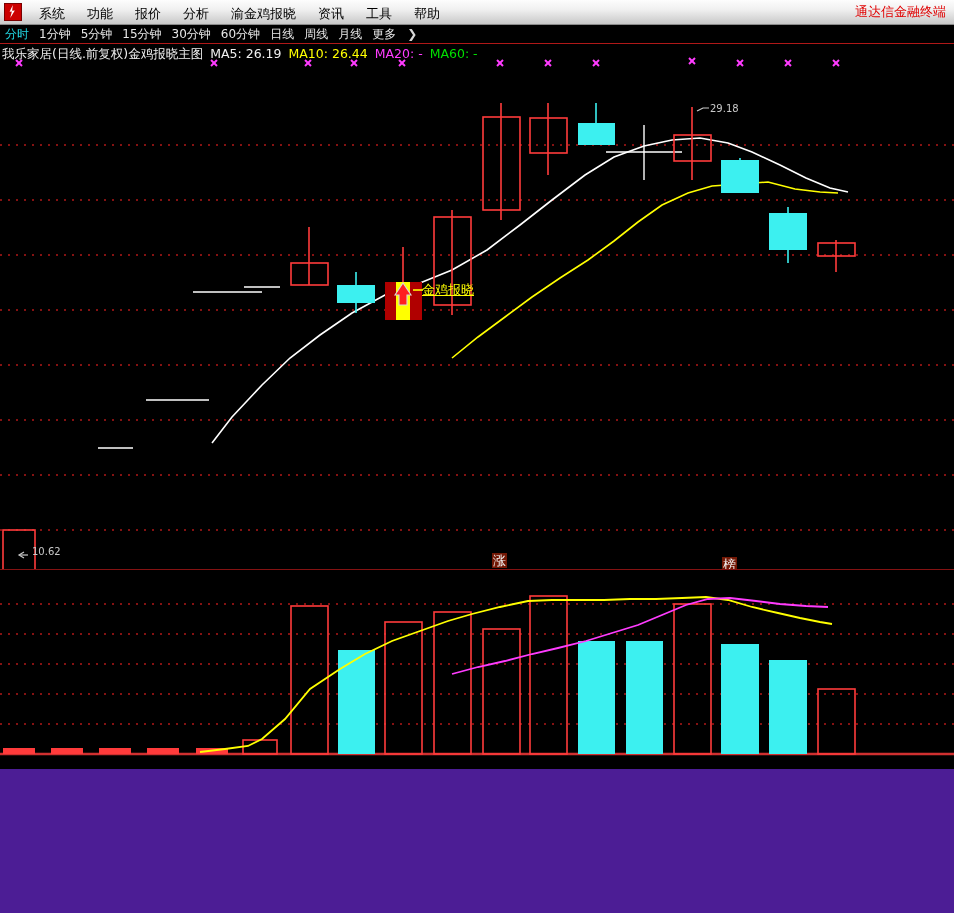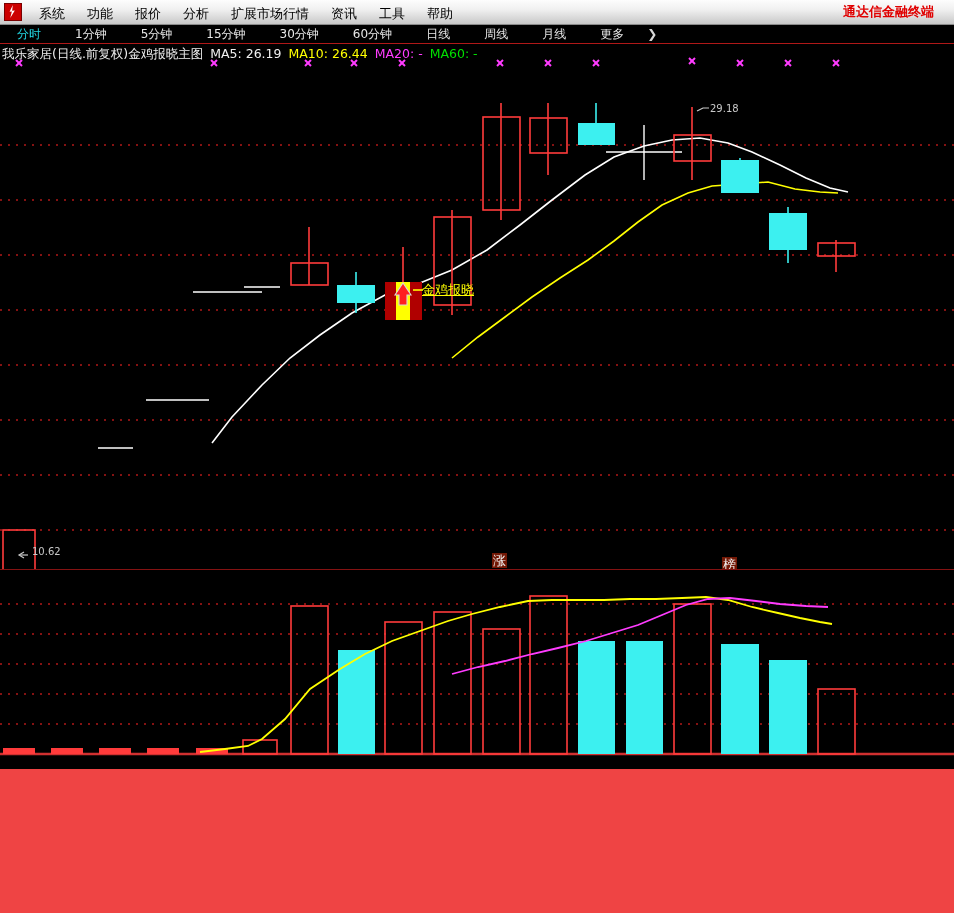--- a/index.html
+++ b/index.html
@@ -20,36 +20,36 @@
   #logo-icon::before{
     content:"";position:absolute;left:3px;top:1px;width:8px;height:13px;
     background:#fff;
     clip-path:polygon(60% 0,20% 52%,48% 50%,28% 100%,85% 42%,52% 44%);
   }
   .menu-item{
     font-size:13px;color:#000;padding:0 11px;line-height:24px;height:20px;cursor:default;
     white-space:nowrap;
   }
   #brand{
-    margin-left:auto;margin-right:20px;color:#e00000;font-size:13px;font-weight:bold;
+    margin-left:auto;margin-right:8px;color:#e00000;font-size:13px;font-weight:normal;
     letter-spacing:0px;white-space:nowrap;
   }
 
   
   #tfbar{
     position:absolute;left:0;top:25px;width:954px;height:19px;background:#000;
     border-bottom:1px solid #b01818;
     display:flex;align-items:center;box-sizing:border-box;
   }
-  .tf-item{font-size:12px;color:#e8e8e8;padding:0 17px;line-height:18px;white-space:nowrap;cursor:default;}
+  .tf-item{font-size:12px;color:#e8e8e8;padding:0 5px;line-height:18px;white-space:nowrap;cursor:default;}
   .tf-item.active{color:#22d8e4;}
   .tf-chev{font-size:12px;color:#d8d8d8;padding:0 6px;}
 
   
-  #stage{position:absolute;left:0;top:45px;width:954px;height:868px;background:#ef4444;}
+  #stage{position:absolute;left:0;top:45px;width:954px;height:868px;background:#4c1d95;}
 
   .panel{position:absolute;left:0;width:954px;background:#000;overflow:hidden;}
   #main-panel{top:0;height:524px;}
   #vol-panel{top:524px;height:200px;}
   #sig-panel{top:724px;height:144px;}
 
   .hdr{
     position:absolute;left:2px;top:1px;font-size:12.5px;white-space:nowrap;z-index:40;
     font-family:"DejaVu Sans","Liberation Sans",sans-serif;
   }
@@ -70,21 +70,21 @@
 </style>
 </head>
 <body>
 
 <div id="menubar">
   <div id="logo-icon"></div>
   <div class="menu-item">系统</div>
   <div class="menu-item">功能</div>
   <div class="menu-item">报价</div>
   <div class="menu-item">分析</div>
-  <div class="menu-item">扩展市场行情</div>
+  <div class="menu-item">渝金鸡报晓</div>
   <div class="menu-item">资讯</div>
   <div class="menu-item">工具</div>
   <div class="menu-item">帮助</div>
   <div id="brand">通达信金融终端</div>
 </div>
 
 <div id="tfbar">
   <div class="tf-item active">分时</div>
   <div class="tf-item">1分钟</div>
   <div class="tf-item">5分钟</div>

